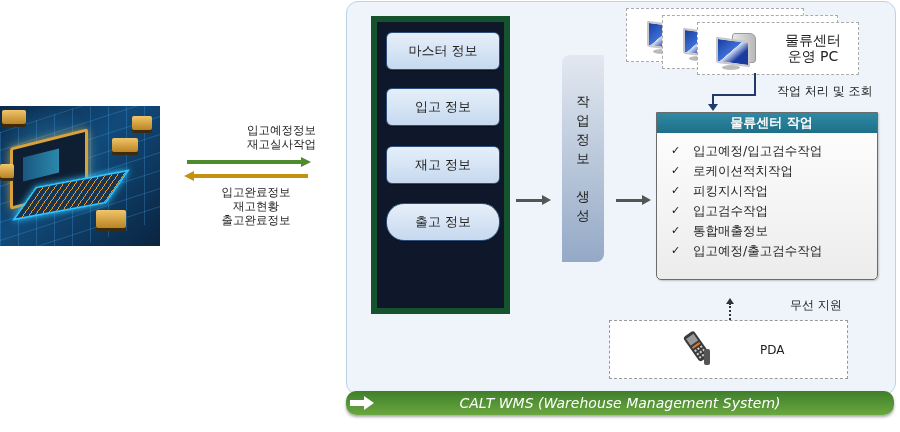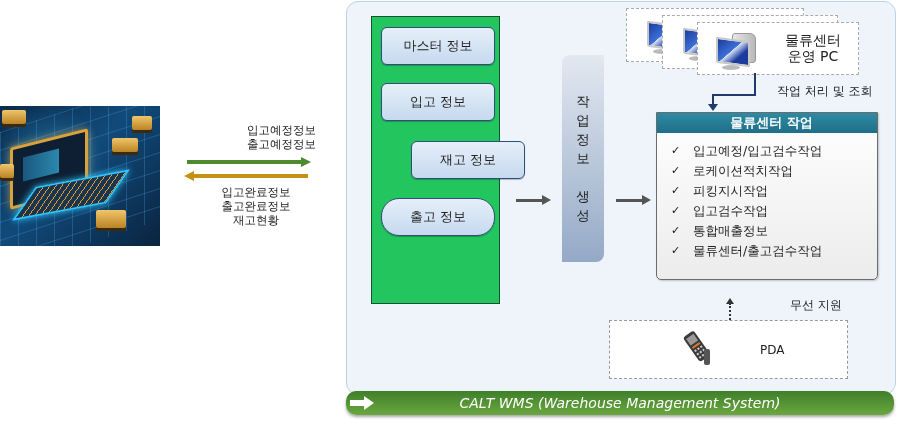--- a/index.html
+++ b/index.html
@@ -59,21 +59,21 @@
   .arrowhead-r { width:0;height:0; border-top:5px solid transparent; border-bottom:5px solid transparent; border-left:10px solid #4e8a2e; }
   .arrowhead-l { width:0;height:0; border-top:5px solid transparent; border-bottom:5px solid transparent; border-right:10px solid #c49010; }
 
   
   .panel {
     left:346px; top:1px; width:548px; height:392px;
     background:#eef4fa; border:1px solid #b9d3ea; border-radius:12px;
   }
   .info-col {
     left:371px; top:16px; width:127px; height:286px;
-    background:#22c55e; border:1px solid #14532d;
+    background:#0f172a; border:6px solid #14532d;
   }
   .info-btn {
     position:absolute; left:9px; width:112px; height:36px;
     background:linear-gradient(#e6eff9, #c6d9ef);
     border:1.5px solid #2d4f7d; border-radius:6px;
     display:flex; align-items:center; justify-content:center;
     font-size:13px; color:#222;
     box-shadow:0 1px 1px rgba(0,0,0,.25);
   }
 
@@ -158,46 +158,46 @@
   <div class="laptop-keys"></div>
   <div class="truck" style="left:112px;top:32px;"></div>
   <div class="truck" style="left:132px;top:10px;width:20px;"></div>
   <div class="truck" style="left:96px;top:104px;width:30px;height:18px;"></div>
   <div class="truck" style="left:0px;top:58px;width:14px;"></div>
   <div class="truck" style="left:2px;top:4px;width:24px;"></div>
 </div>
 
 <div class="abs exch-text" style="left:196px;top:123px;width:120px;text-align:right;">
   <div>입고예정정보</div>
-  <div>출고예정정보</div>
+  <div>재고실사작업</div>
 </div>
 <div class="abs" style="left:187px;top:157px;display:flex;align-items:center;">
   <div class="arrow-line arrow-right" style="width:114px;"></div>
   <div class="arrowhead-r"></div>
 </div>
 <div class="abs" style="left:184px;top:171px;display:flex;align-items:center;">
   <div class="arrowhead-l"></div>
   <div class="arrow-line arrow-left" style="width:114px;"></div>
 </div>
 <div class="abs exch-text" style="left:196px;top:185px;width:120px;">
   <div>입고완료정보</div>
+  <div>재고현황</div>
   <div>출고완료정보</div>
-  <div>재고현황</div>
 </div>
 
 <div class="abs panel"></div>
 
 <div class="abs info-col">
   <div class="info-btn" style="top:10px;">
       <span>마스터 정보</span>
     </div>
   <div class="info-btn" style="top:66px;">
       <span>입고 정보</span>
     </div>
-  <div class="info-btn" style="top:124px;margin-left:30px;">
+  <div class="info-btn" style="top:124px;">
       <span>재고 정보</span>
     </div>
   <div class="info-btn" style="top:181px;border-radius:18px;">
       <span>출고 정보</span>
     </div>
 </div>
 
 <div class="abs" style="left:516px;top:195px;display:flex;align-items:center;">
   <div class="gray-arrow" style="width:26px;"></div>
   <div class="gray-head"></div>
@@ -261,21 +261,21 @@
     <li>
         <span class="chk">✓</span>
         <span>입고검수작업</span>
       </li>
     <li>
         <span class="chk">✓</span>
         <span>통합매출정보</span>
       </li>
     <li>
         <span class="chk">✓</span>
-        <span>물류센터/출고검수작업</span>
+        <span>입고예정/출고검수작업</span>
       </li>
   </ul>
 </div>
 
 <div class="abs" style="left:726px;top:298px;width:0;height:0;border-left:4px solid transparent;border-right:4px solid transparent;border-bottom:6px solid #333;"></div>
 <div class="abs" style="left:729px;top:303px;width:0;height:17px;border-left:2px dotted #333;"></div>
 <div class="abs small-label" style="left:790px;top:297px;">무선 지원</div>
 
 <div class="abs pda-box">
   <svg class="pda-icon" viewBox="0 0 40 40">

